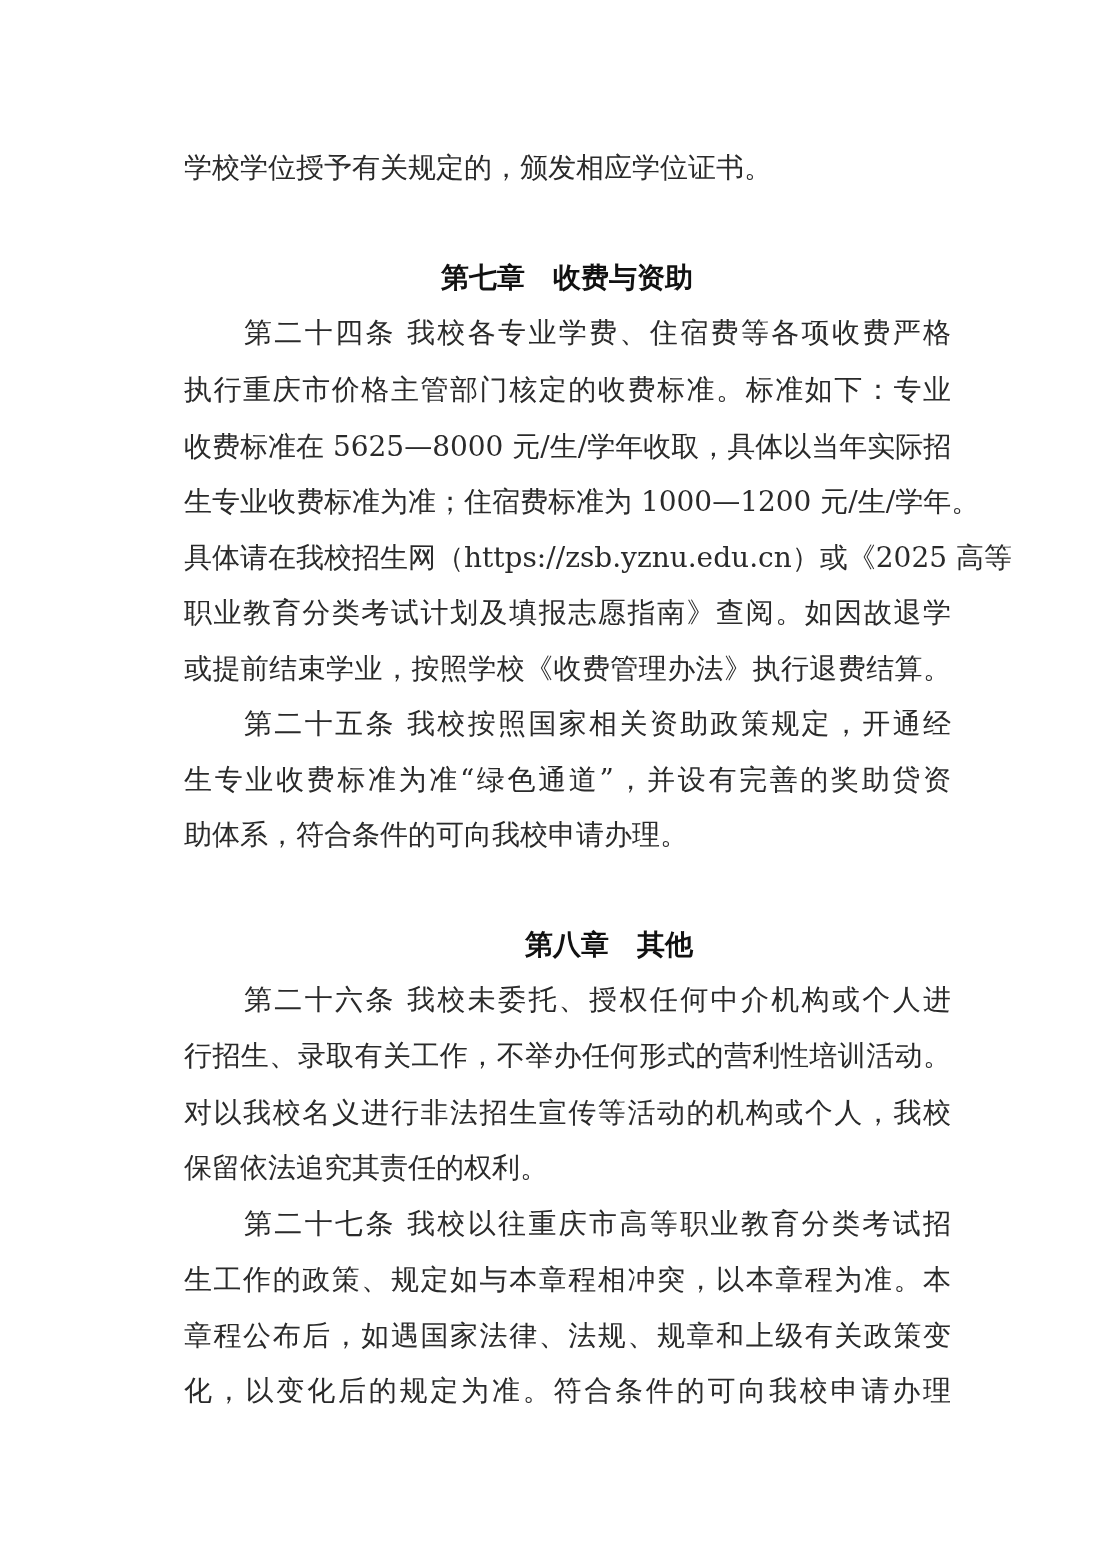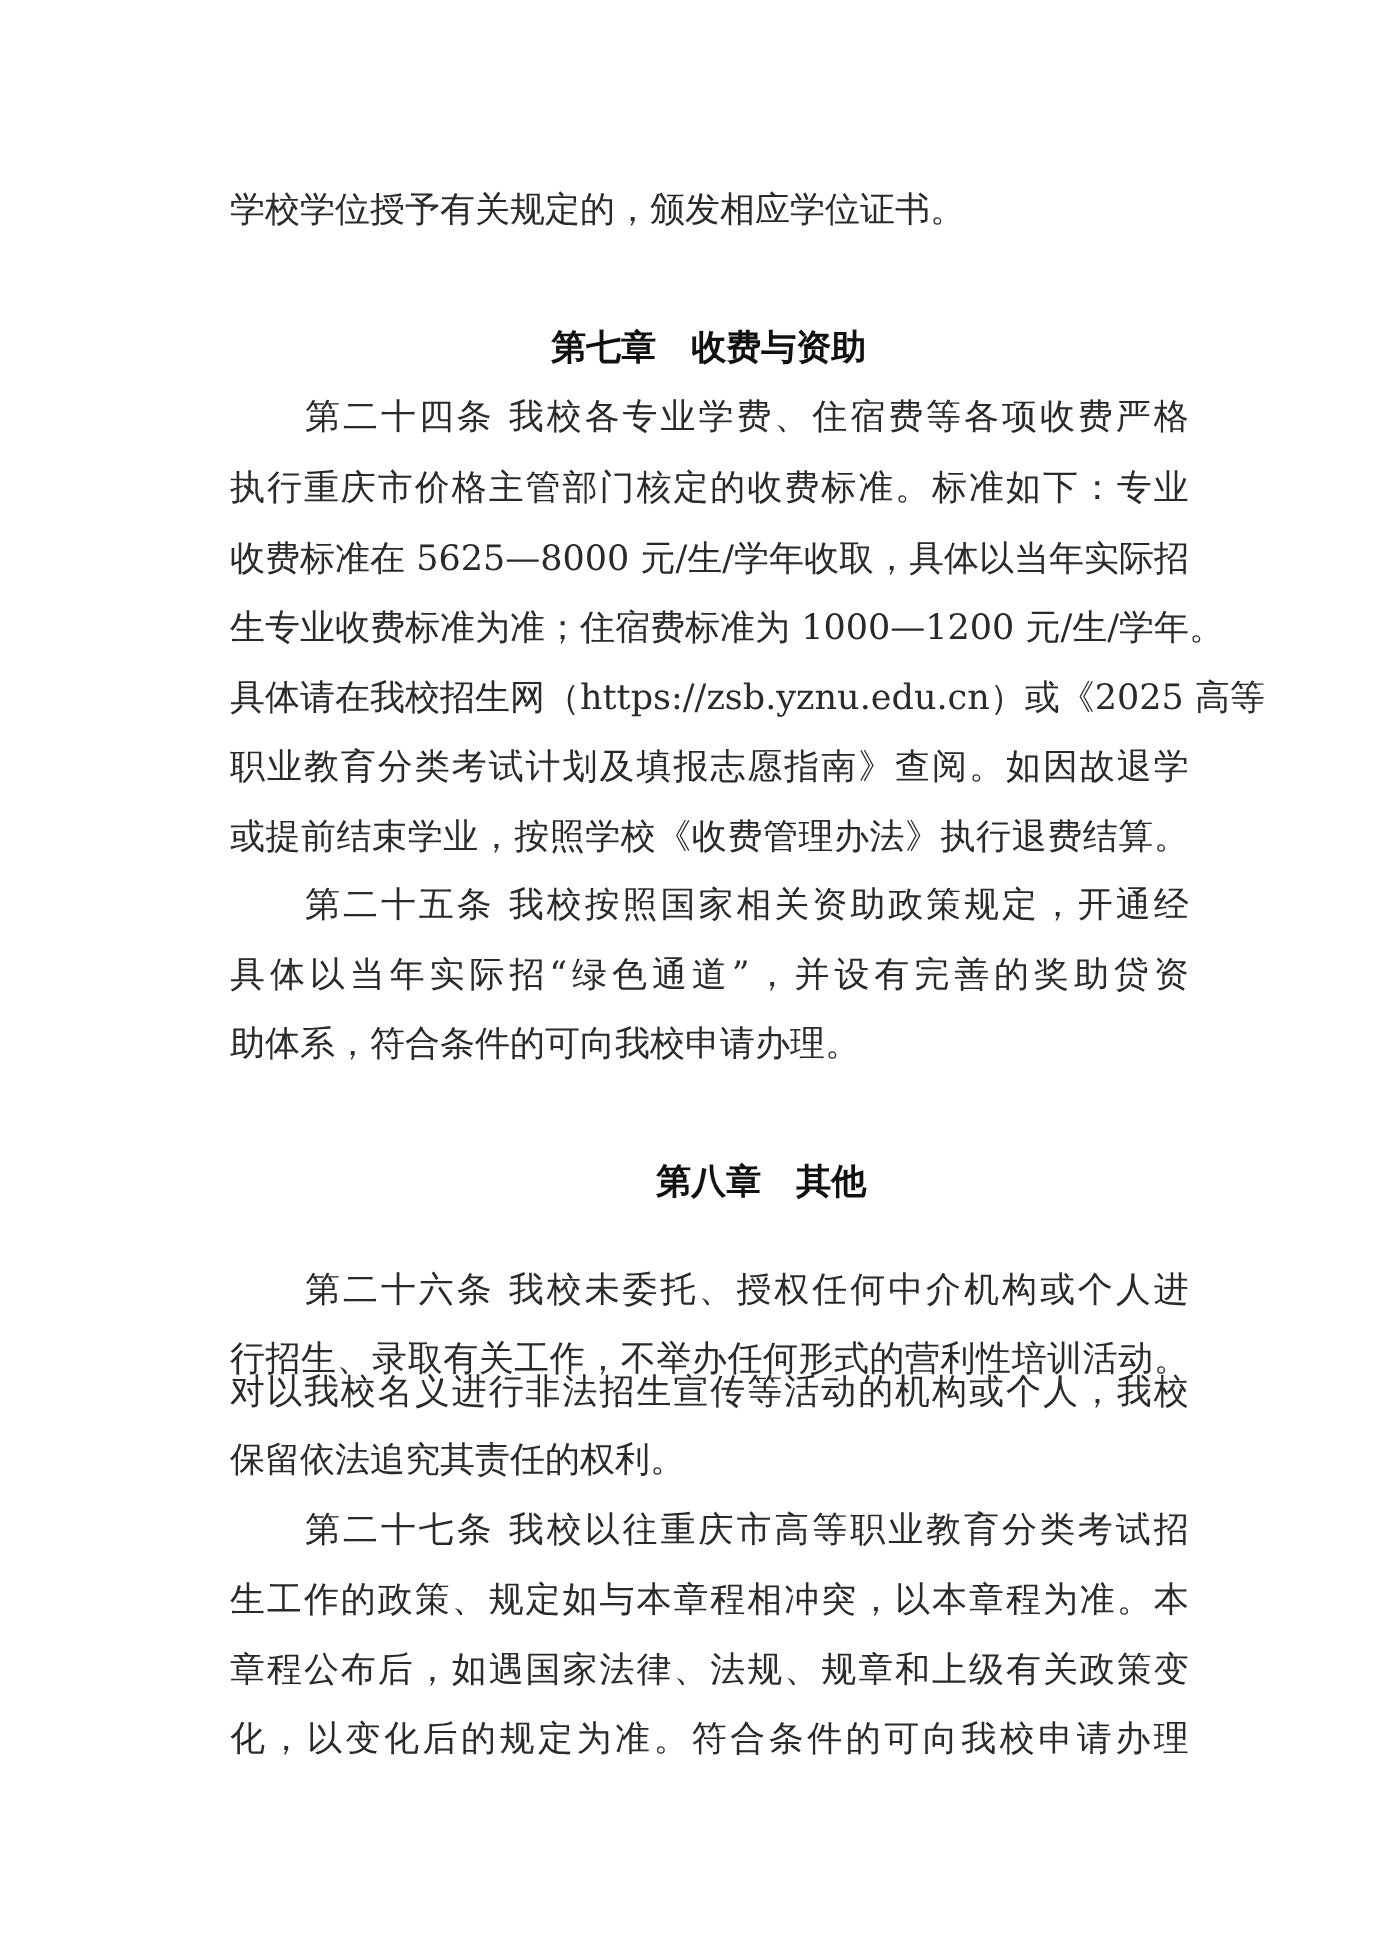--- a/index.html
+++ b/index.html
@@ -46,27 +46,27 @@
 
   <div class="line indent" style="top:313px;">第二十四条 我校各专业学费、住宿费等各项收费严格</div>
   <div class="line" style="top:370px;">执行重庆市价格主管部门核定的收费标准。标准如下：专业</div>
   <div class="line" style="top:427px;">收费标准在 5625—8000 元/生/学年收取，具体以当年实际招</div>
   <div class="line" style="top:482px;">生专业收费标准为准；住宿费标准为 1000—1200 元/生/学年。</div>
   <div class="line" style="top:538px;">具体请在我校招生网（https://zsb.yznu.edu.cn）或《2025 高等</div>
   <div class="line" style="top:593px;">职业教育分类考试计划及填报志愿指南》查阅。如因故退学</div>
   <div class="line" style="top:649px;">或提前结束学业，按照学校《收费管理办法》执行退费结算。</div>
 
   <div class="line indent" style="top:704px;">第二十五条 我校按照国家相关资助政策规定，开通经</div>
-  <div class="line" style="top:760px;">具体以当年实际招“绿色通道”，并设有完善的奖助贷资</div>
+  <div class="line" style="top:760px;">生专业收费标准为准“绿色通道”，并设有完善的奖助贷资</div>
   <div class="line last" style="top:815px;">助体系，符合条件的可向我校申请办理。</div>
 
   <div class="heading" style="top:923px;margin-left:42px;">第八章　其他</div>
 
-  <div class="line indent" style="top:980px;margin-top:32px;">第二十六条 我校未委托、授权任何中介机构或个人进</div>
-  <div class="line" style="top:1036px;margin-top:31px;">行招生、录取有关工作，不举办任何形式的营利性培训活动。</div>
+  <div class="line indent" style="top:980px;">第二十六条 我校未委托、授权任何中介机构或个人进</div>
+  <div class="line" style="top:1036px;">行招生、录取有关工作，不举办任何形式的营利性培训活动。</div>
   <div class="line" style="top:1093px;">对以我校名义进行非法招生宣传等活动的机构或个人，我校</div>
   <div class="line last" style="top:1148px;">保留依法追究其责任的权利。</div>
 
   <div class="line indent" style="top:1204px;">第二十七条 我校以往重庆市高等职业教育分类考试招</div>
   <div class="line" style="top:1260px;">生工作的政策、规定如与本章程相冲突，以本章程为准。本</div>
   <div class="line" style="top:1316px;">章程公布后，如遇国家法律、法规、规章和上级有关政策变</div>
   <div class="line" style="top:1371px;">化，以变化后的规定为准。符合条件的可向我校申请办理</div>
 
 </div>
 

